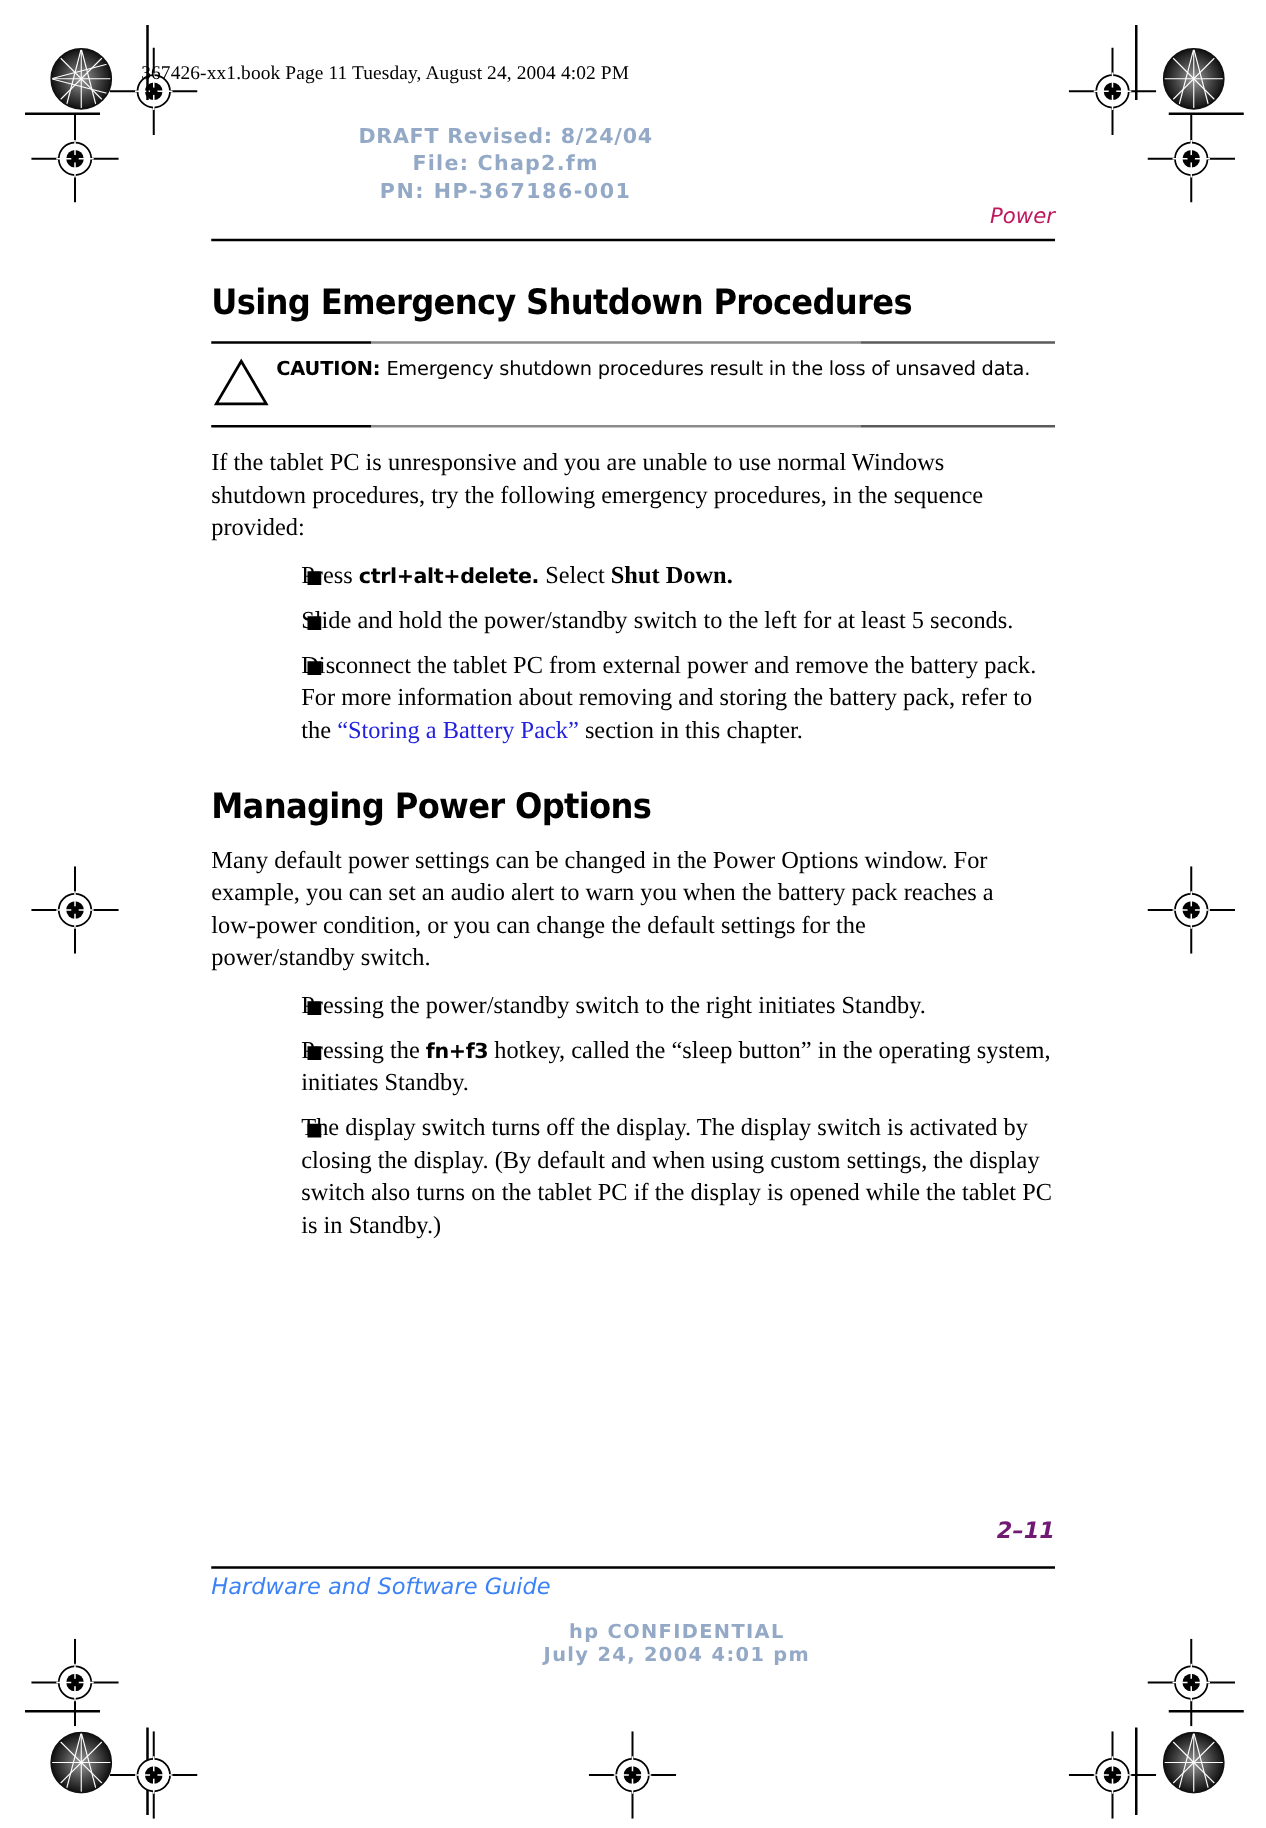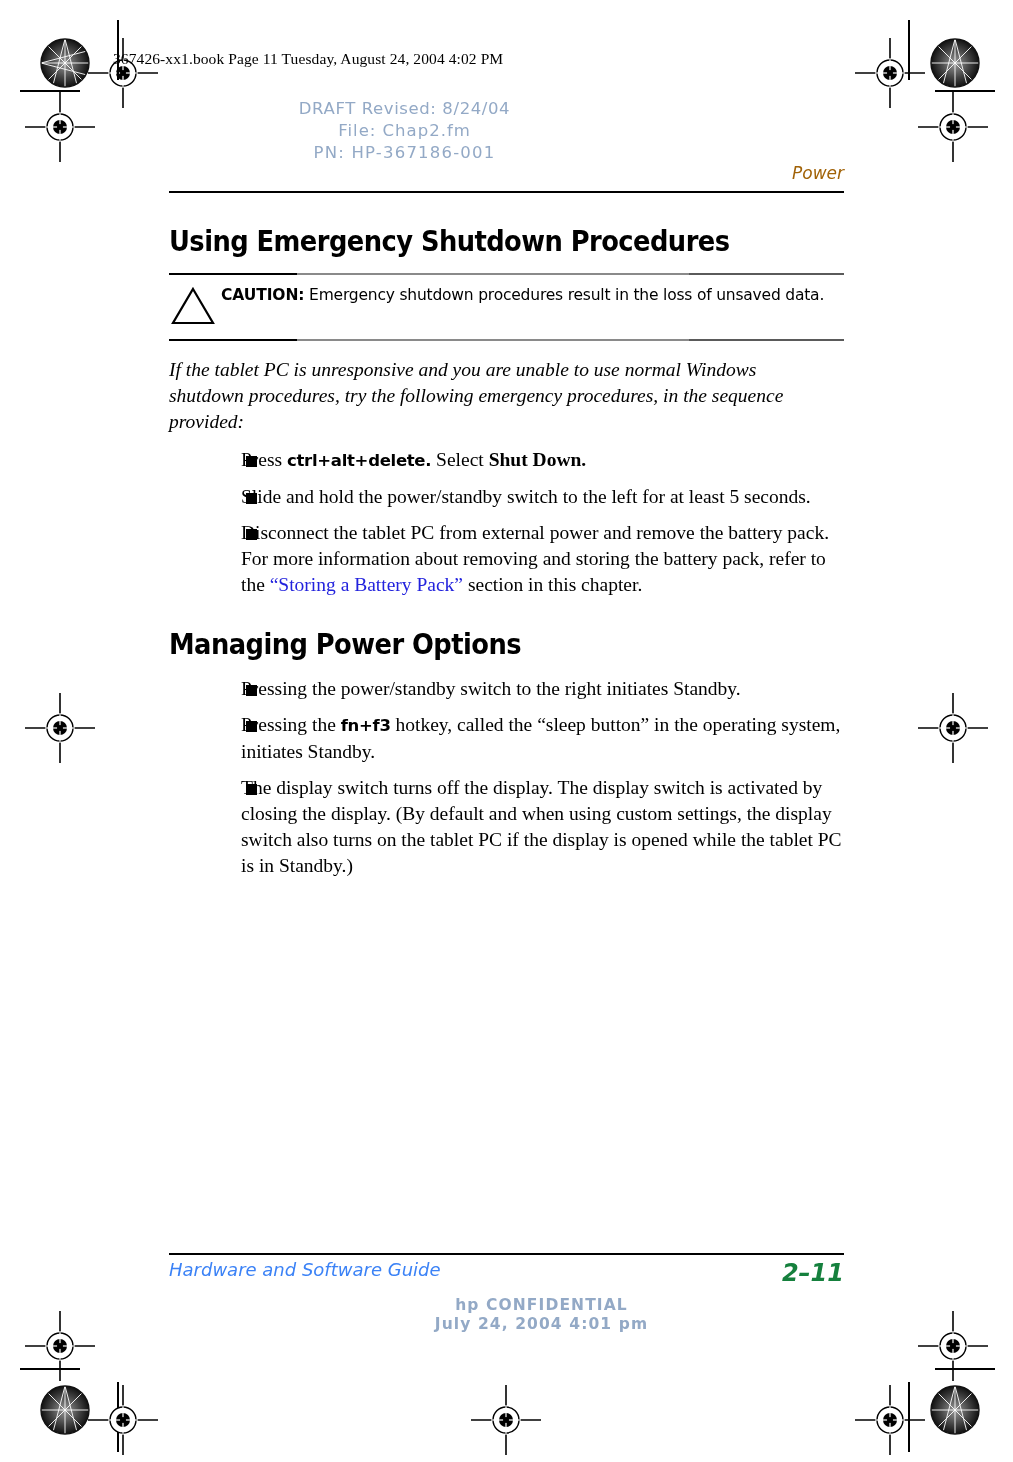--- a/index.html
+++ b/index.html
@@ -32,37 +32,37 @@
     white-space: nowrap;
   }
 
   .draft-block {
     position: absolute;
     left: 0;
     top: 98px;
     width: 809px;
     text-align: center;
     font-family: "DejaVu Sans", sans-serif;
-    font-weight: normal;
+    font-weight: bold;
     font-size: 16.5px;
     line-height: 22px;
     color: #93a9c6;
     letter-spacing: 0.6px;
   }
   .draft-block .l2 { letter-spacing: 1.0px; }
   .draft-block .l3 { letter-spacing: 1.2px; }
 
   .running-head {
     position: absolute;
     right: 169px;
     top: 163px;
     font-family: "DejaVu Sans", sans-serif;
     font-style: italic;
     font-size: 17px;
-    color: #a16207;
+    color: #be185d;
   }
   .head-rule {
     position: absolute;
     left: 169px;
     top: 191px;
     width: 675px;
     height: 2px;
     background: #000;
   }
 
@@ -126,21 +126,20 @@
     letter-spacing: -0.1px;
   }
 
   
   p.body {
     font-family: "Liberation Serif", serif;
     font-size: 19.5px;
     line-height: 26px;
     margin: 0 17px 12px 0;
     width: 630px;
-    font-style: italic;
   }
 
   
   ul.bullets {
     list-style: none;
     margin: 0 0 4px 0;
     padding: 0;
   }
   ul.bullets li {
     position: relative;
@@ -183,26 +182,26 @@
     left: 169px;
     top: 1259px;
     font-family: "DejaVu Sans", sans-serif;
     font-style: italic;
     font-size: 18px;
     color: #3b82f6;
   }
   .foot-page {
     position: absolute;
     right: 169px;
-    top: 1259px;
+    top: 1214px;
     font-family: "DejaVu Sans", sans-serif;
     font-style: italic;
     font-weight: bold;
-    font-size: 24px;
-    color: #15803d;
+    font-size: 18px;
+    color: #701a75;
   }
   .confidential {
     position: absolute;
     left: 0;
     top: 1296px;
     width: 1013px;
     text-align: center;
     font-family: "DejaVu Sans", sans-serif;
     font-weight: bold;
     font-size: 15.5px;
@@ -436,20 +435,21 @@
       <span class="txt"><span>Slide and hold the power/standby switch to the left for at least 5 seconds.</span></span>
     </li>
     <li>
       <span class="sq"></span>
       <span class="txt"><span>Disconnect the tablet PC from external power and remove the battery pack. For more information about removing and storing the battery pack, refer to the </span><span class="xref">“Storing a Battery Pack”</span><span> section in this chapter.</span></span>
     </li>
   </ul>
 
   <h1 class="section-title second">Managing Power Options</h1>
 
+  <p class="body">Many default power settings can be changed in the Power Options window. For example, you can set an audio alert to warn you when the battery pack reaches a low-power condition, or you can change the default settings for the power/standby switch.</p>
 
   <ul class="bullets">
     <li>
       <span class="sq"></span>
       <span class="txt"><span>Pressing the power/standby switch to the right initiates Standby.</span></span>
     </li>
     <li>
       <span class="sq"></span>
       <span class="txt"><span>Pressing the </span><span class="keycap">fn+f3</span><span> hotkey, called the “sleep button” in the operating system, initiates Standby.</span></span>
     </li>

